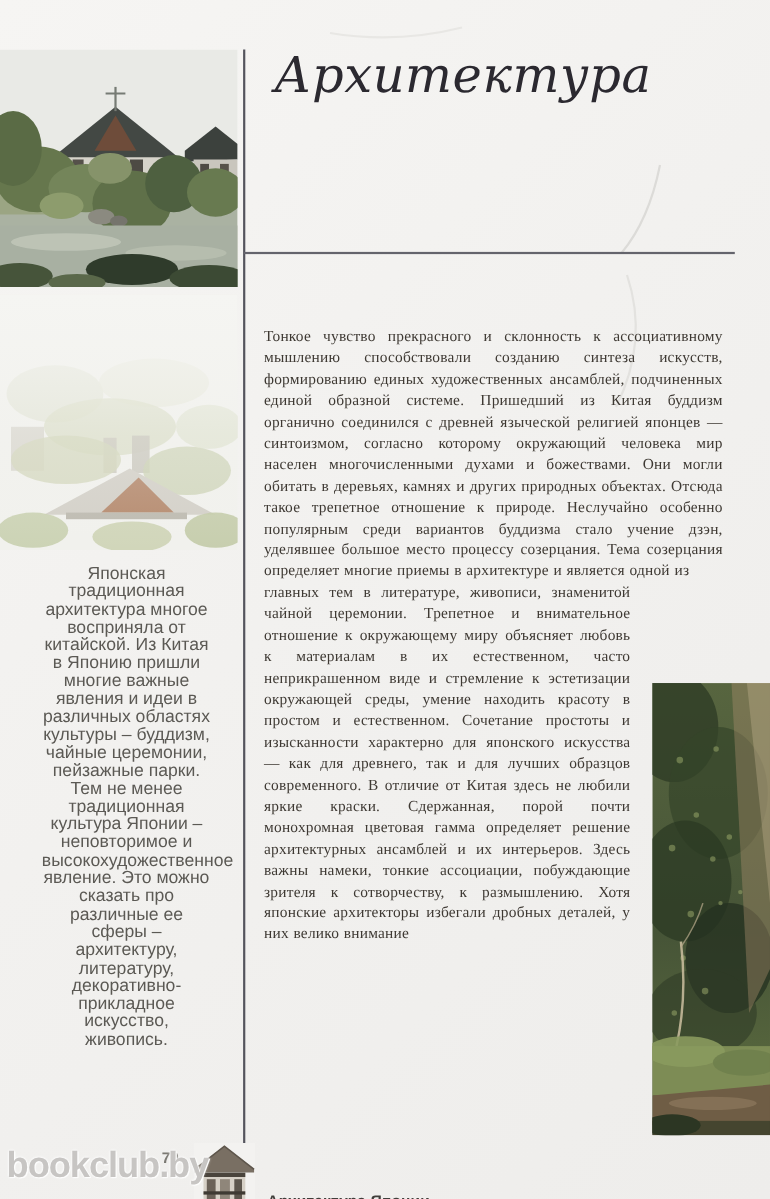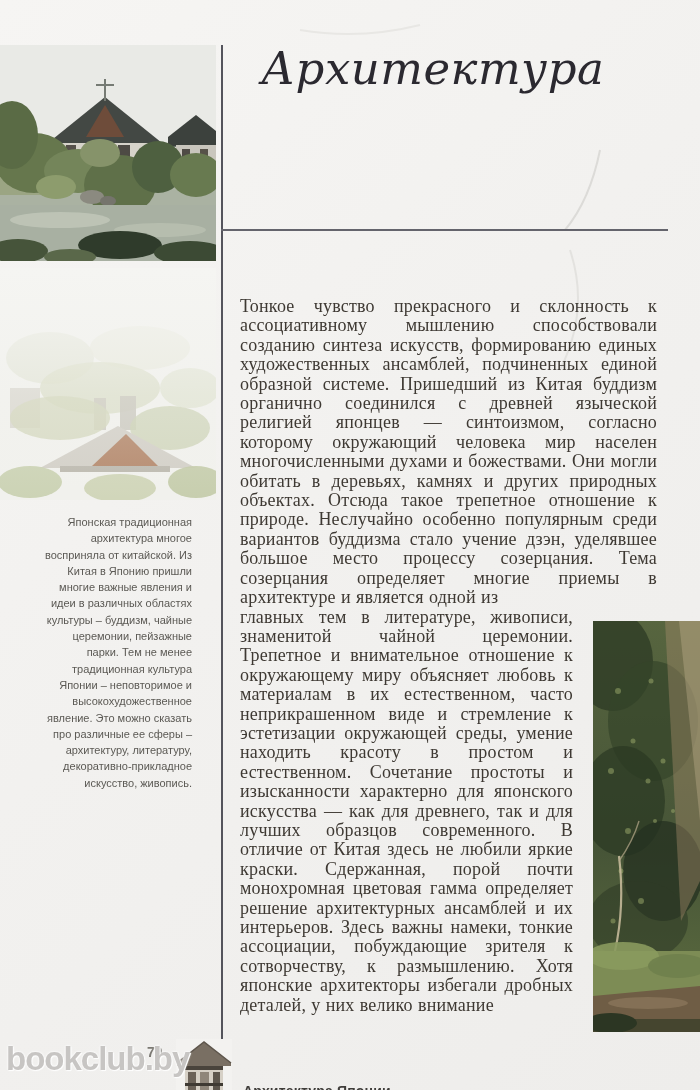--- a/index.html
+++ b/index.html
@@ -16,30 +16,30 @@
   
   .photo-right{position:absolute;left:593px;top:621px;width:107px;height:411px;display:block;}
 
   
   .vline{position:absolute;left:221px;top:45px;width:2px;height:998px;background:#54545c;}
   .hrule{position:absolute;left:221px;top:229px;width:447px;height:2px;background:#64646c;}
 
   
   .title{position:absolute;left:249px;top:40px;width:420px;
          font-family:"DejaVu Serif",serif;font-style:italic;font-weight:400;
-         font-size:45px;line-height:57px;color:#2b2930;letter-spacing:.5px;margin-left:12px;}
+         font-size:45px;line-height:57px;color:#2b2930;letter-spacing:.5px;}
 
   
   .sidebar{position:absolute;left:38px;top:514px;width:154px;
-           font-family:"Liberation Sans",sans-serif;font-size:11px;line-height:16.3px;
-           color:#5b5954;text-align:right;}
+           font-family:"Liberation Sans",sans-serif;font-size:16px;line-height:16.3px;
+           color:#5b5954;text-align:center;}
 
   
   .main-col{position:absolute;left:240px;top:297px;width:417px;color:#3e3933;}
-  .main-col p{margin:0;text-align:justify;font-size:18px;line-height:19.4px;
+  .main-col p{margin:0;text-align:justify;font-size:14px;line-height:19.4px;
               letter-spacing:.2px;word-spacing:.5px;}
   .main-col p.narrow{width:333px;}
 
   
   .page-number{position:absolute;left:147px;top:1044px;
                font-family:"Liberation Sans",sans-serif;font-weight:700;
                font-size:14px;color:#7b7973;}
   .watermark{position:absolute;left:6px;top:1040px;
              font-family:"Liberation Sans",sans-serif;font-weight:700;
              font-size:33px;letter-spacing:-1px;color:#c7c5c3;

